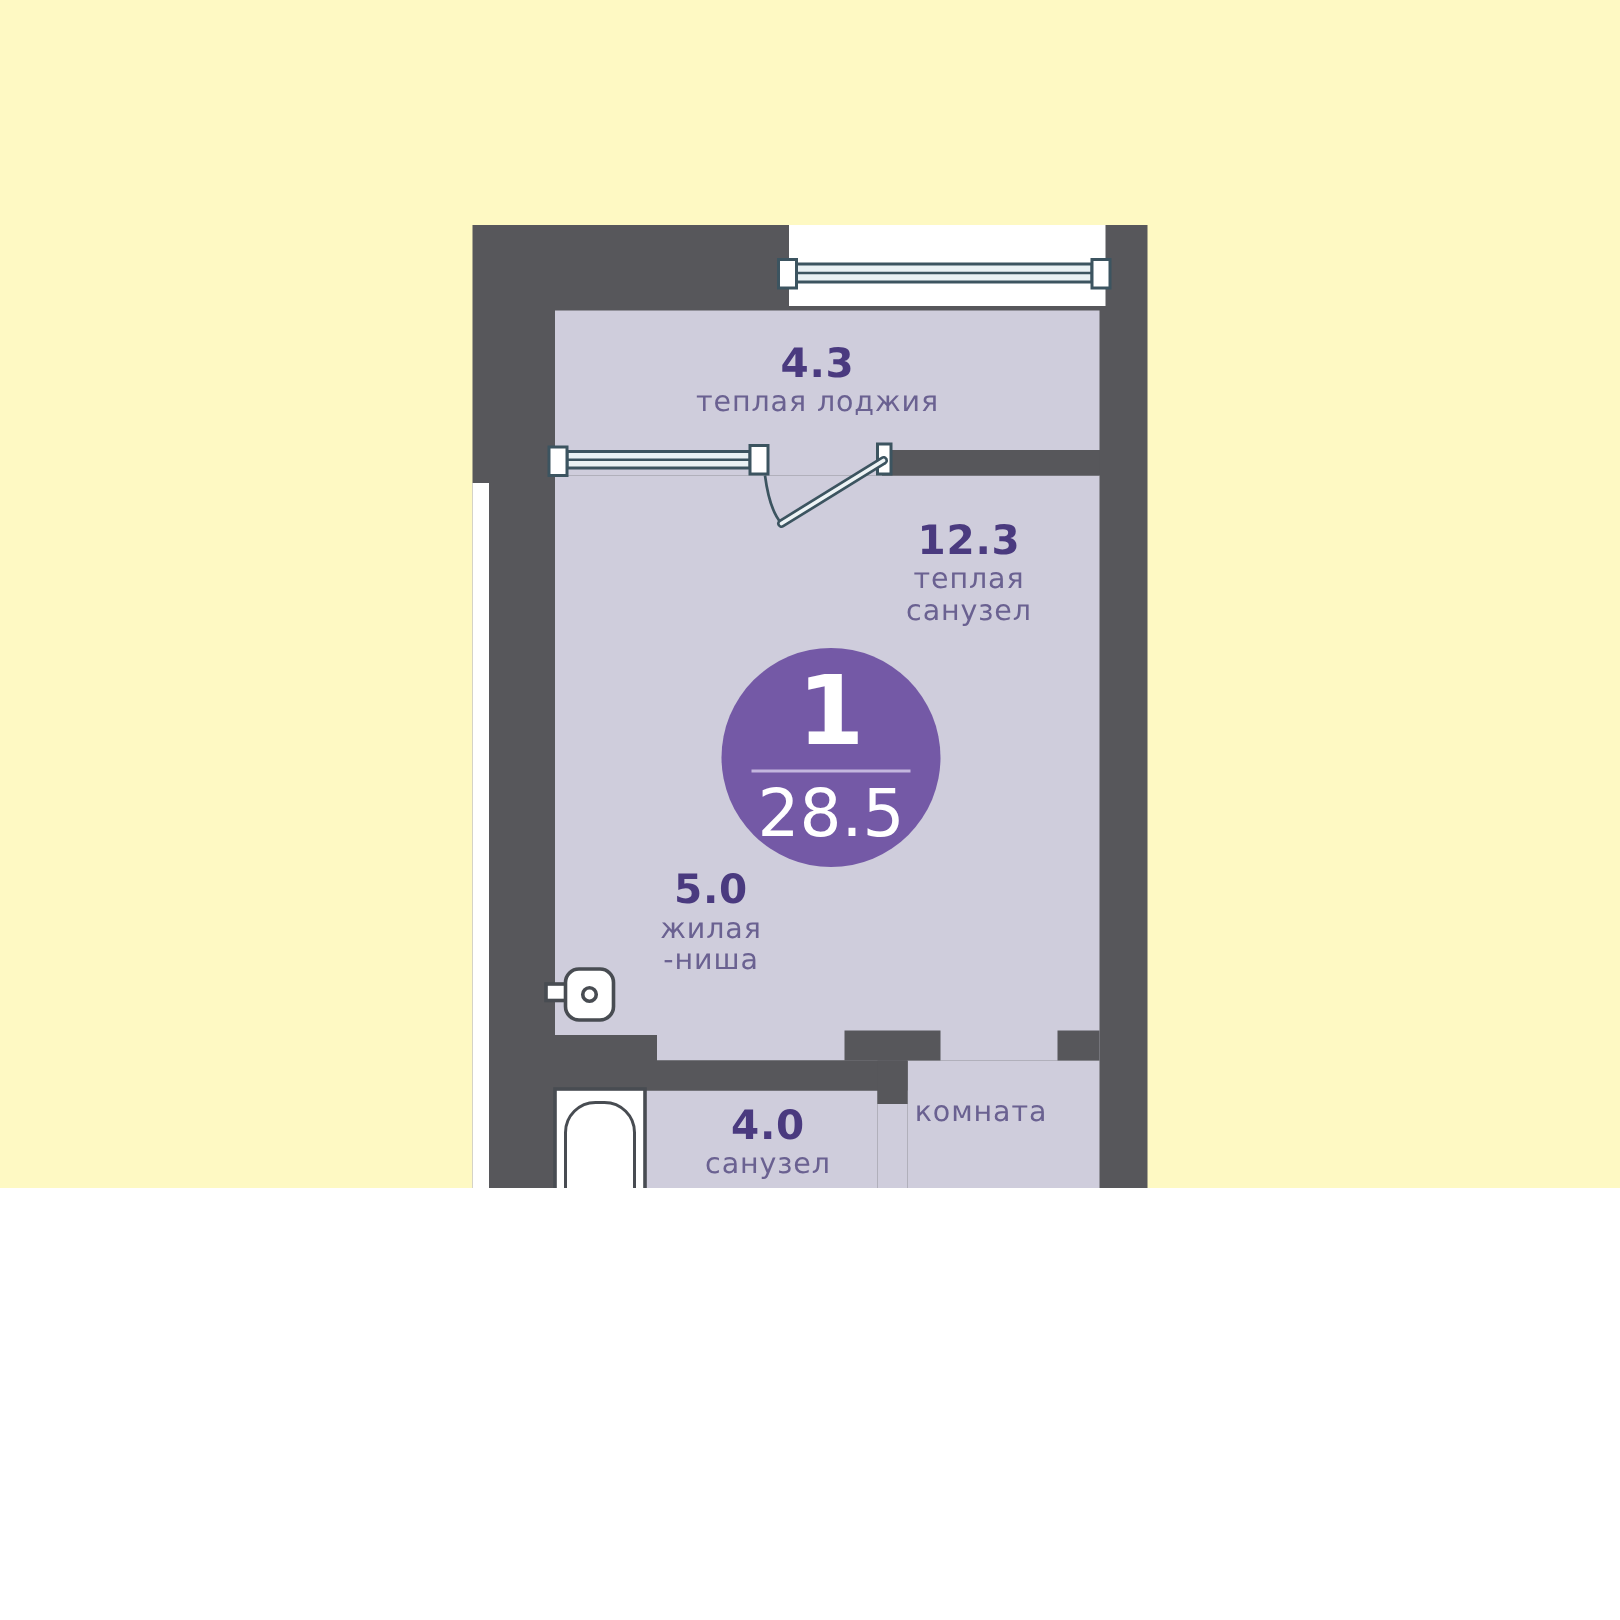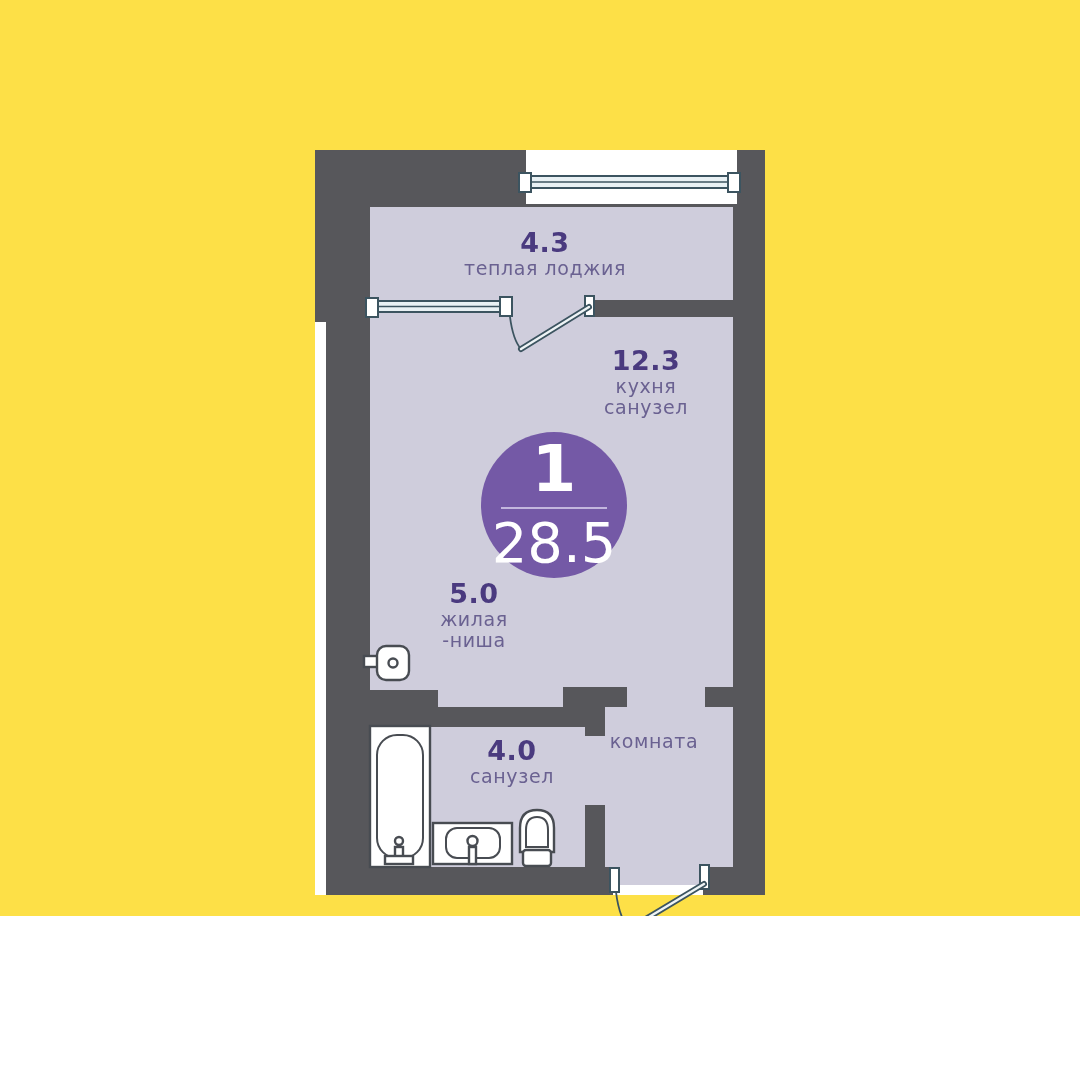--- a/index.html
+++ b/index.html
@@ -1,17 +1,17 @@
 <!DOCTYPE html>
 <html style="--wall: #57575b; --floor: #cfcddc; --accent: #7459a6; --area-number: #4a3a7f; --room-label: #6a6191; --window-stroke: #3c5460; --window-fill: #e9f1f4; --fixture-stroke: #484c52; --badge-divider: #c3b6de;"><head>
 <meta charset="utf-8">
 <style>
   html,body{margin:0;padding:0;background:#ffffff;}
   .page{
-    position:relative;width:1080px;height:916px;background:#fde047;overflow:hidden;
+    position:relative;width:1080px;height:792px;background:#fef9c3;overflow:hidden;
     font-family:"DejaVu Sans","Liberation Sans",sans-serif;
   }
   .plan-svg{position:absolute;left:0;top:0;}
   .wall{fill:var(--wall);}
   .floor{fill:var(--floor);}
   .cut{fill:#ffffff;}
   .win-frame{fill:var(--window-fill);stroke:var(--window-stroke);stroke-width:2;}
   .win-mid{stroke:var(--window-stroke);stroke-width:1.6;}
   .cap{fill:#ffffff;stroke:var(--window-stroke);stroke-width:2;}
   .leaf-outer{stroke:var(--window-stroke);stroke-width:6;fill:none;stroke-linecap:round;}
@@ -24,21 +24,21 @@
   .area{font-weight:700;font-size:27px;letter-spacing:.5px;color:var(--area-number);line-height:1.15;}
   .rname{font-size:19px;letter-spacing:.6px;color:var(--room-label);line-height:1.1;}
 
   .badge{
     position:absolute;left:481px;top:432px;width:146px;height:146px;border-radius:50%;
     background:var(--accent);display:flex;flex-direction:column;align-items:center;justify-content:center;
     color:#ffffff;
   }
   .badge-count{font-weight:700;font-size:64px;line-height:.9;margin-top:2px;}
   .badge-divider{width:106px;height:2px;background:var(--badge-divider);margin:8px 0 6px 0;}
-  .badge-total{font-size:56px;line-height:1;}
+  .badge-total{font-size:44px;line-height:1;}
 </style>
 </head>
 <body>
 
 <div class="page">
 
   <svg class="plan-svg" width="1080" height="1080" viewBox="0 0 1080 1080">
 
     <g>
       <rect class="wall" x="315" y="150" width="450" height="745"></rect>
@@ -121,21 +121,21 @@
     </g>
   </svg>
 
   <div class="label" style="left:545px;top:227px;">
     <div class="area">4.3</div>
     <div class="rname">теплая лоджия</div>
   </div>
 
   <div class="label" style="left:646px;top:345px;">
     <div class="area">12.3</div>
-    <div class="rname">кухня</div>
+    <div class="rname">теплая</div>
     <div class="rname">санузел</div>
   </div>
 
   <div class="label" style="left:474px;top:578px;">
     <div class="area">5.0</div>
     <div class="rname">жилая</div>
     <div class="rname">-ниша</div>
   </div>
 
   <div class="label" style="left:512px;top:735px;">

